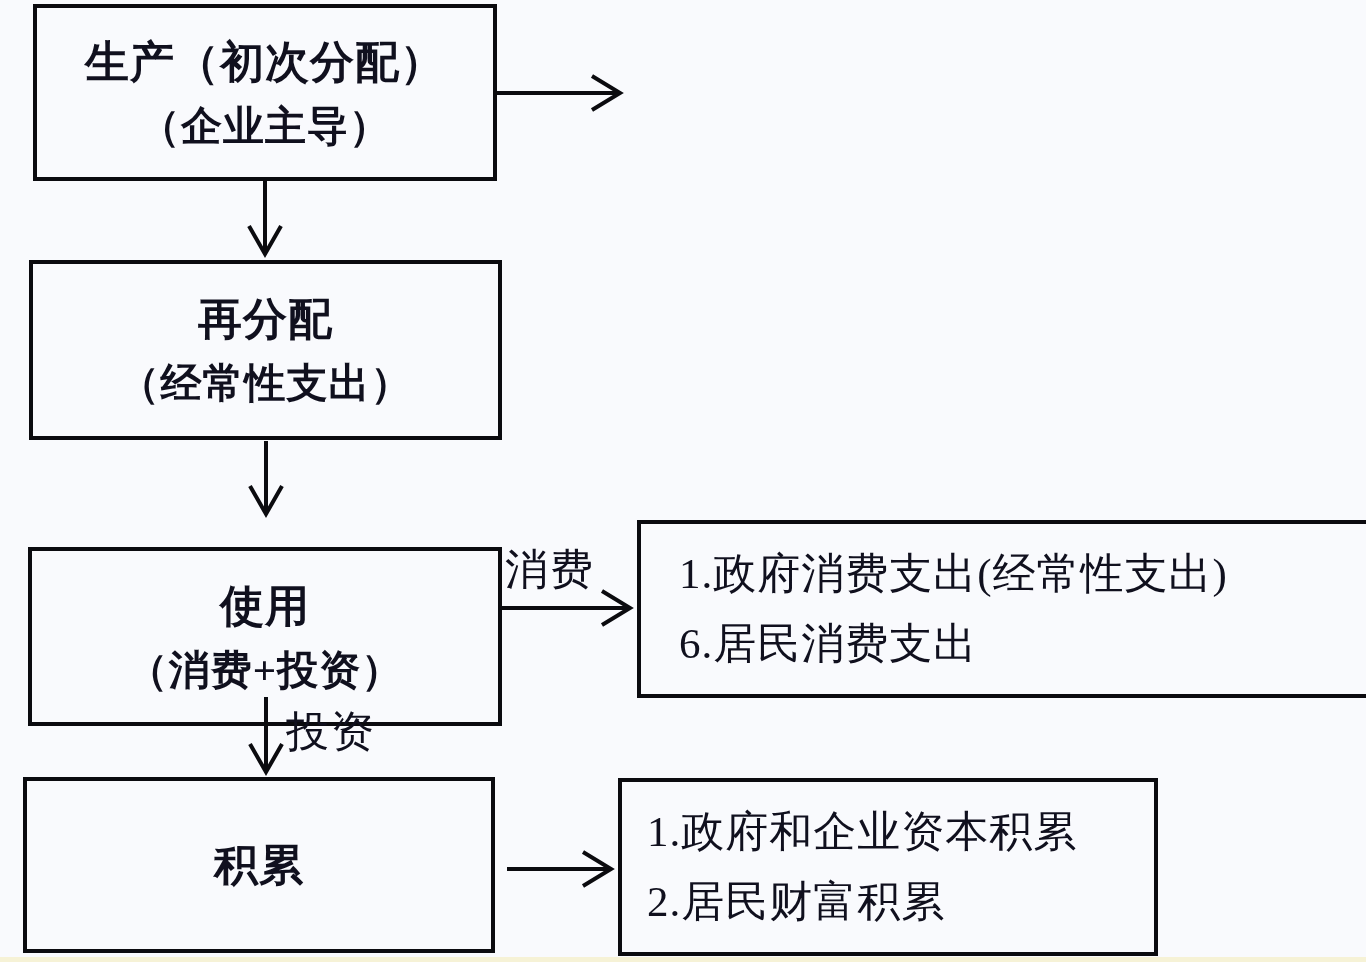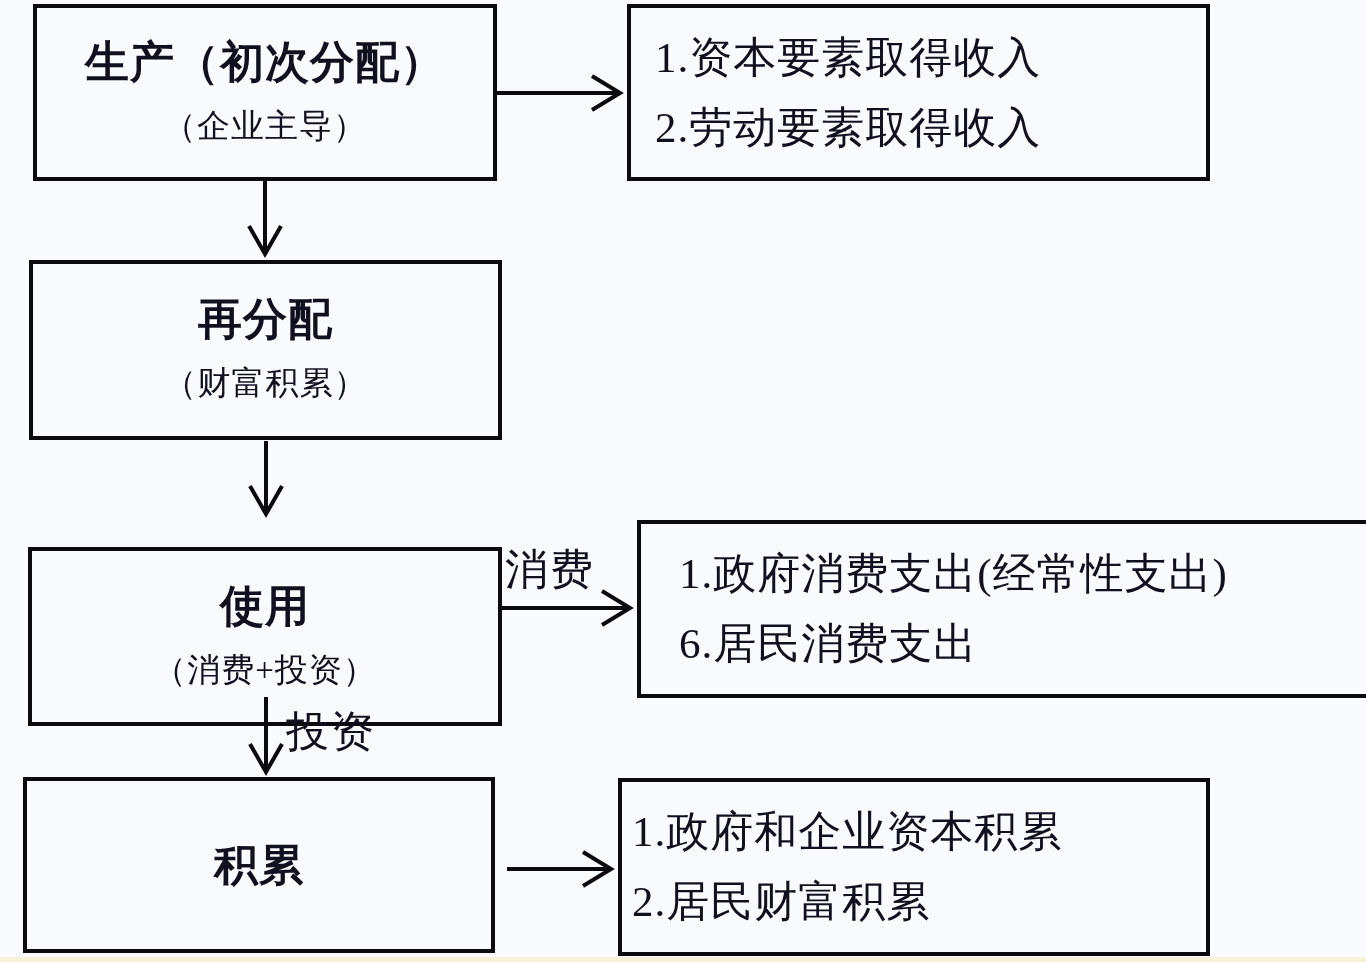--- a/index.html
+++ b/index.html
@@ -45,23 +45,24 @@
   }
   .stage-title{
     font-family:"Liberation Sans",sans-serif;
     font-weight:700;
     font-size:44px;
     line-height:58px;
     letter-spacing:1px;
   }
   .stage-subtitle{
     font-family:"Liberation Serif",serif;
-    font-size:33px;
+    font-size:41px;
     line-height:54px;
     letter-spacing:1px;
+    font-weight:bold;
   }
   .detail{
     align-items:flex-start;
     text-align:left;
     gap:14px;
   }
   .detail-line{
     font-family:"Liberation Serif",serif;
     font-size:43px;
     line-height:56px;
@@ -77,21 +78,21 @@
     color:var(--text);
     white-space:nowrap;
   }
   
   #box-production      {left:33px;  top:4px;   width:464px; height:177px;}
   #box-factor-income   {left:627px; top:4px;   width:583px; height:177px; padding-left:24px;}
   #box-redistribution  {left:29px;  top:260px; width:473px; height:180px;align-items:center;}
   #box-use             {left:28px;  top:547px; width:474px; height:179px;}
   #box-consumption     {left:637px; top:520px; width:767px; height:178px; padding-left:38px;}
   #box-accumulation    {left:23px;  top:777px; width:472px; height:176px;}
-  #box-wealth          {left:618px; top:778px; width:592px; height:178px; padding-left:10px;}
+  #box-wealth          {left:618px; top:778px; width:540px; height:178px; padding-left:25px;}
   #label-consume       {left:505px; top:546px; width:110px; text-align:left;}
   #label-invest        {left:286px; top:708px;}
   .bottom-strip{
     position:absolute;
     left:0; top:957px;
     width:1366px; height:5px;
     background:var(--strip);
   }
 </style>
 </head>
@@ -112,28 +113,24 @@
     <path d="M266 697 L266 768 M250 744 L266 772 L282 744"></path>
 
     <path d="M507 869 L609 869 M583 852 L611 869 L583 886"></path>
   </svg>
 
   <div class="box stage" id="box-production">
     <div class="stage-title">生产（初次分配）</div>
     <div class="stage-subtitle">（企业主导）</div>
   </div>
 
-  <div class="box detail" id="box-factor-income">
-    <div class="detail-line">1.资本要素取得收入</div>
-    <div class="detail-line">2.劳动要素取得收入</div>
-  </div>
 
   <div class="box stage" id="box-redistribution">
     <div class="stage-title">再分配</div>
-    <div class="stage-subtitle">（财富积累）</div>
+    <div class="stage-subtitle">（经常性支出）</div>
   </div>
 
   <div class="box stage" id="box-use">
     <div class="stage-title">使用</div>
     <div class="stage-subtitle">（消费+投资）</div>
   </div>
 
   <div class="box detail" id="box-consumption">
     <div class="detail-line">1.政府消费支出(经常性支出)</div>
     <div class="detail-line">6.居民消费支出</div>

